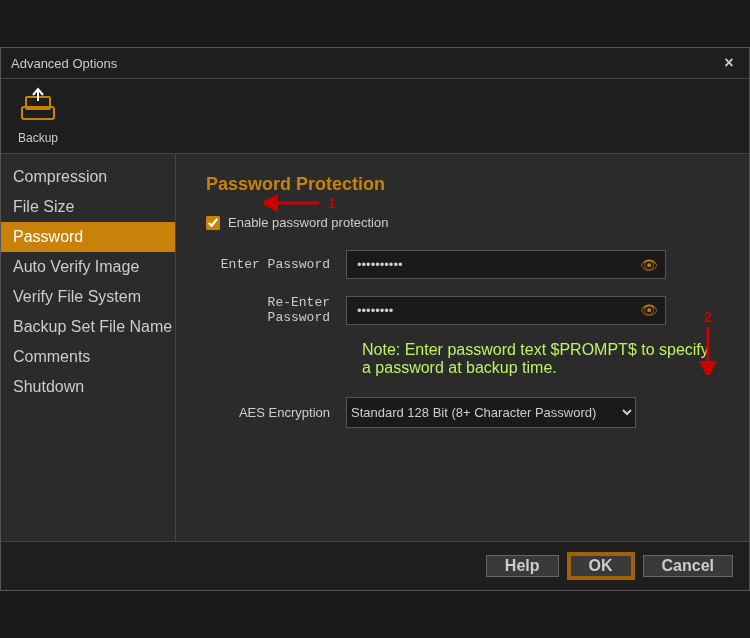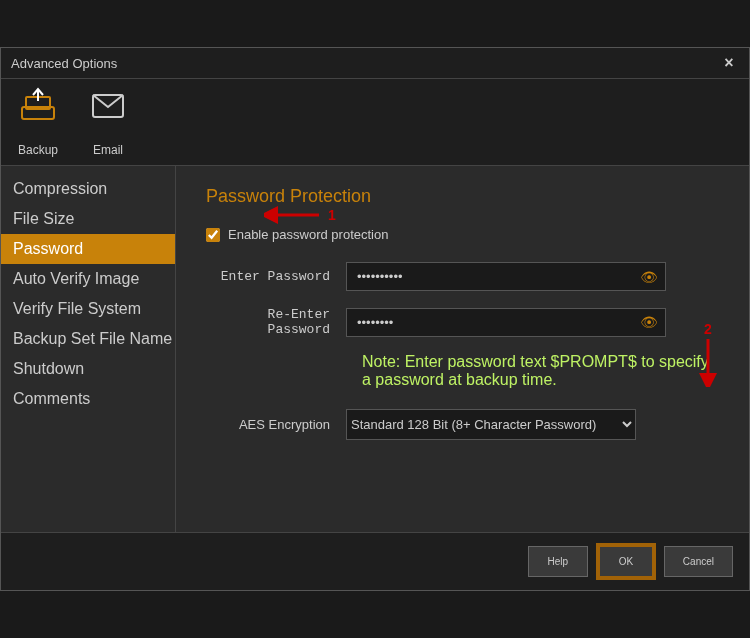--- a/index.html
+++ b/index.html
@@ -43,21 +43,21 @@
       background: #1e1e1e;
       display: flex;
       padding: 8px 12px;
       gap: 20px;
       border-bottom: 1px solid #444;
     }
     .toolbar-item {
       display: flex;
       flex-direction: column;
       align-items: center;
-      gap: 20px;
+      gap: 8px;
       cursor: pointer;
       color: #ccc;
       font-size: 12px;
       min-width: 50px;
     }
     .toolbar-icon {
       width: 36px;
       height: 36px;
       display: flex;
       align-items: center;
@@ -87,21 +87,21 @@
     }
     .main-content {
       flex: 1;
       background: #2b2b2b;
       padding: 20px 30px;
       position: relative;
     }
     .section-title {
       color: #c8820a;
       font-size: 18px;
-      font-weight: normal;
+      font-weight: bold;
       margin-bottom: 20px;
     }
     .checkbox-row {
       display: flex;
       align-items: center;
       gap: 8px;
       margin-bottom: 20px;
       color: #ccc;
     }
     .checkbox-row input[type="checkbox"] {
@@ -177,27 +177,28 @@
     .footer {
       background: #1e1e1e;
       border-top: 1px solid #444;
       padding: 10px 16px;
       display: flex;
       justify-content: flex-end;
       gap: 8px;
       align-items: center;
     }
     .btn {
-      padding: 9px 18px;
-      font-size: 10px;
+      padding: 1px 18px;
+      font-size: 16px;
       cursor: pointer;
       border: 1px solid #666;
       background: #3a3a3a;
       color: #ccc;
       min-width: 60px;
+      font-weight: bold;
     }
     .btn-ok {
       border: 4px solid #a16207;
       background: #3a3a3a;
       color: #ccc;
     }
 
     
     .arrow-1 {
       position: absolute;
@@ -247,42 +248,33 @@
           <rect x="2" y="20" width="32" height="12" rx="2" fill="none" stroke="#c8820a" stroke-width="2"></rect>
 
           <rect x="6" y="10" width="24" height="12" rx="1" fill="none" stroke="#c8820a" stroke-width="2"></rect>
 
           <line x1="18" y1="2" x2="18" y2="14" stroke="white" stroke-width="2"></line>
           <polyline points="13,8 18,2 23,8" fill="none" stroke="white" stroke-width="2"></polyline>
         </svg>
       </div>
       <span>Backup</span>
     </div>
-    <div class="toolbar-item">
-      <div class="toolbar-icon">
-        <svg class="email-svg" width="36" height="36" viewBox="0 0 36 36">
-          <rect x="3" y="8" width="30" height="22" rx="2" fill="none" stroke="#ccc" stroke-width="2"></rect>
-          <polyline points="3,8 18,20 33,8" fill="none" stroke="#ccc" stroke-width="2"></polyline>
-        </svg>
-      </div>
-      <span>Email</span>
-    </div>
   </div>
 
   <div class="content-area">
 
     <div class="sidebar">
       <div class="sidebar-item">Compression</div>
       <div class="sidebar-item">File Size</div>
       <div class="sidebar-item active">Password</div>
       <div class="sidebar-item">Auto Verify Image</div>
       <div class="sidebar-item">Verify File System</div>
       <div class="sidebar-item">Backup Set File Name Prefix</div>
+      <div class="sidebar-item">Comments</div>
       <div class="sidebar-item">Shutdown</div>
-      <div class="sidebar-item">Comments</div>
     </div>
 
     <div class="main-content">
 
       <div class="arrow-1" style="top:38px; left:88px;">
         <svg width="60" height="22" viewBox="0 0 60 22">
           <defs>
             <marker id="arrowhead" markerWidth="6" markerHeight="6" refX="3" refY="3" orient="auto">
               <polygon points="0 0, 6 3, 0 6" fill="#cc0000"></polygon>
             </marker>

